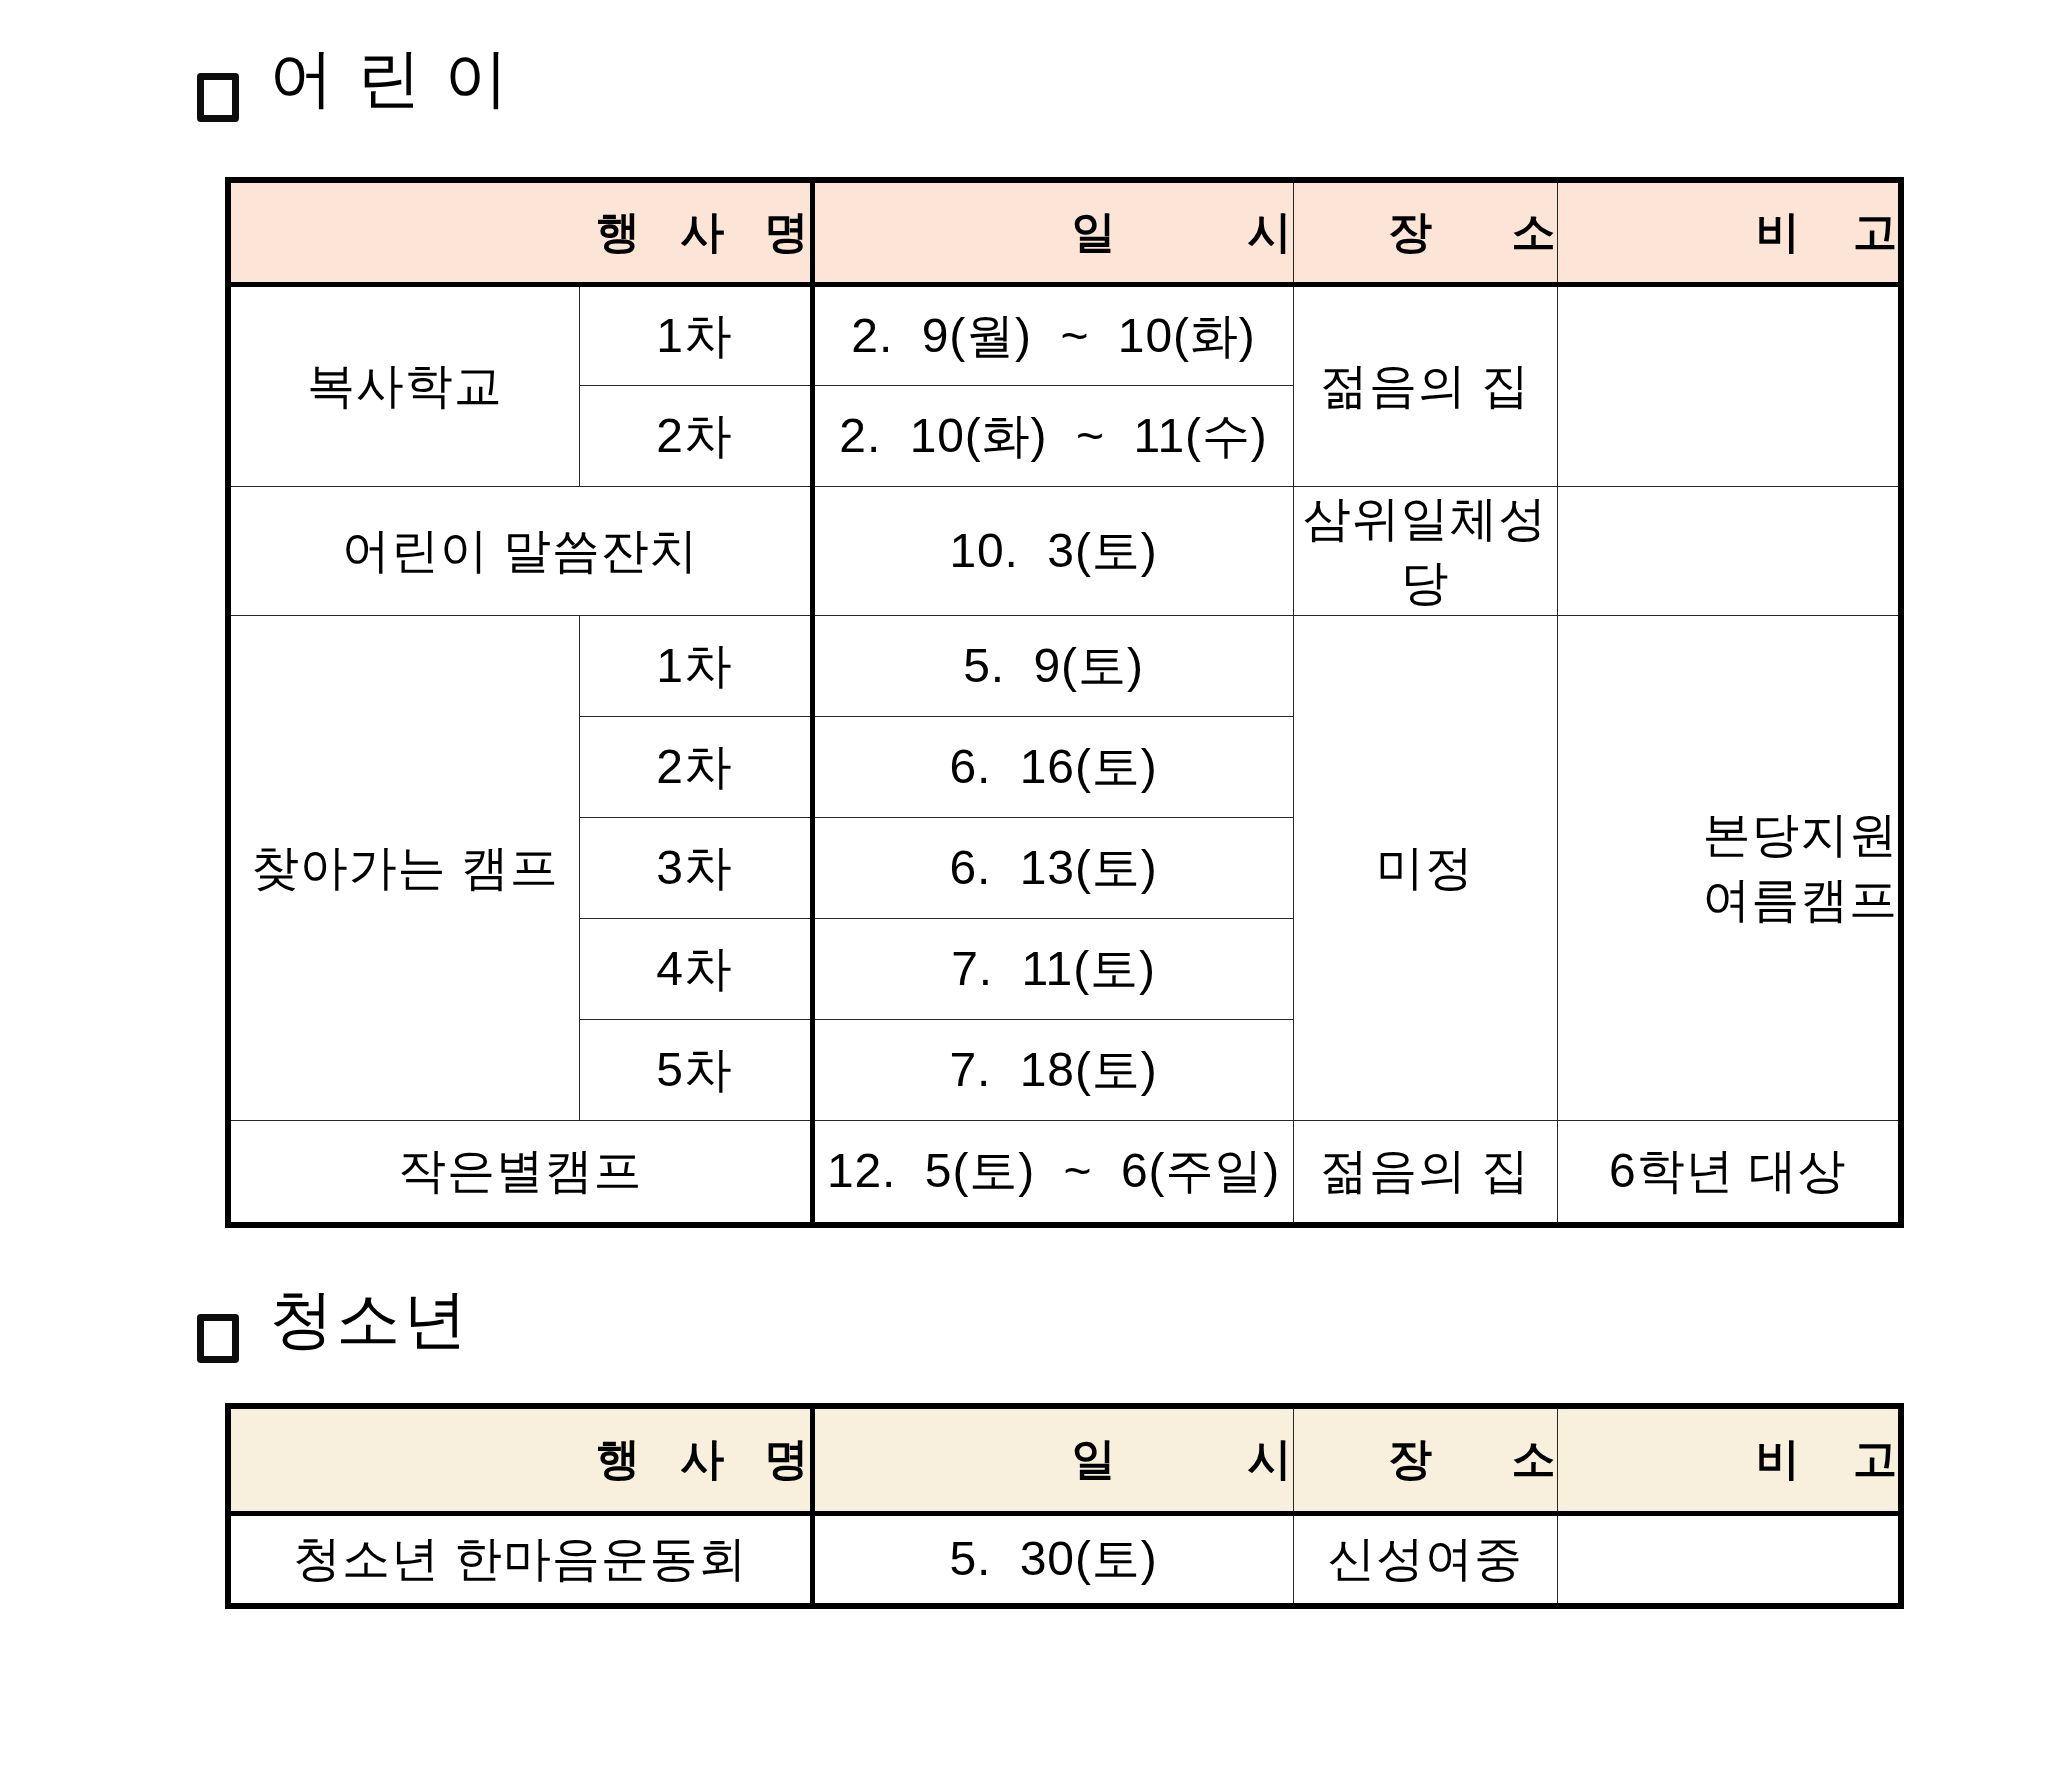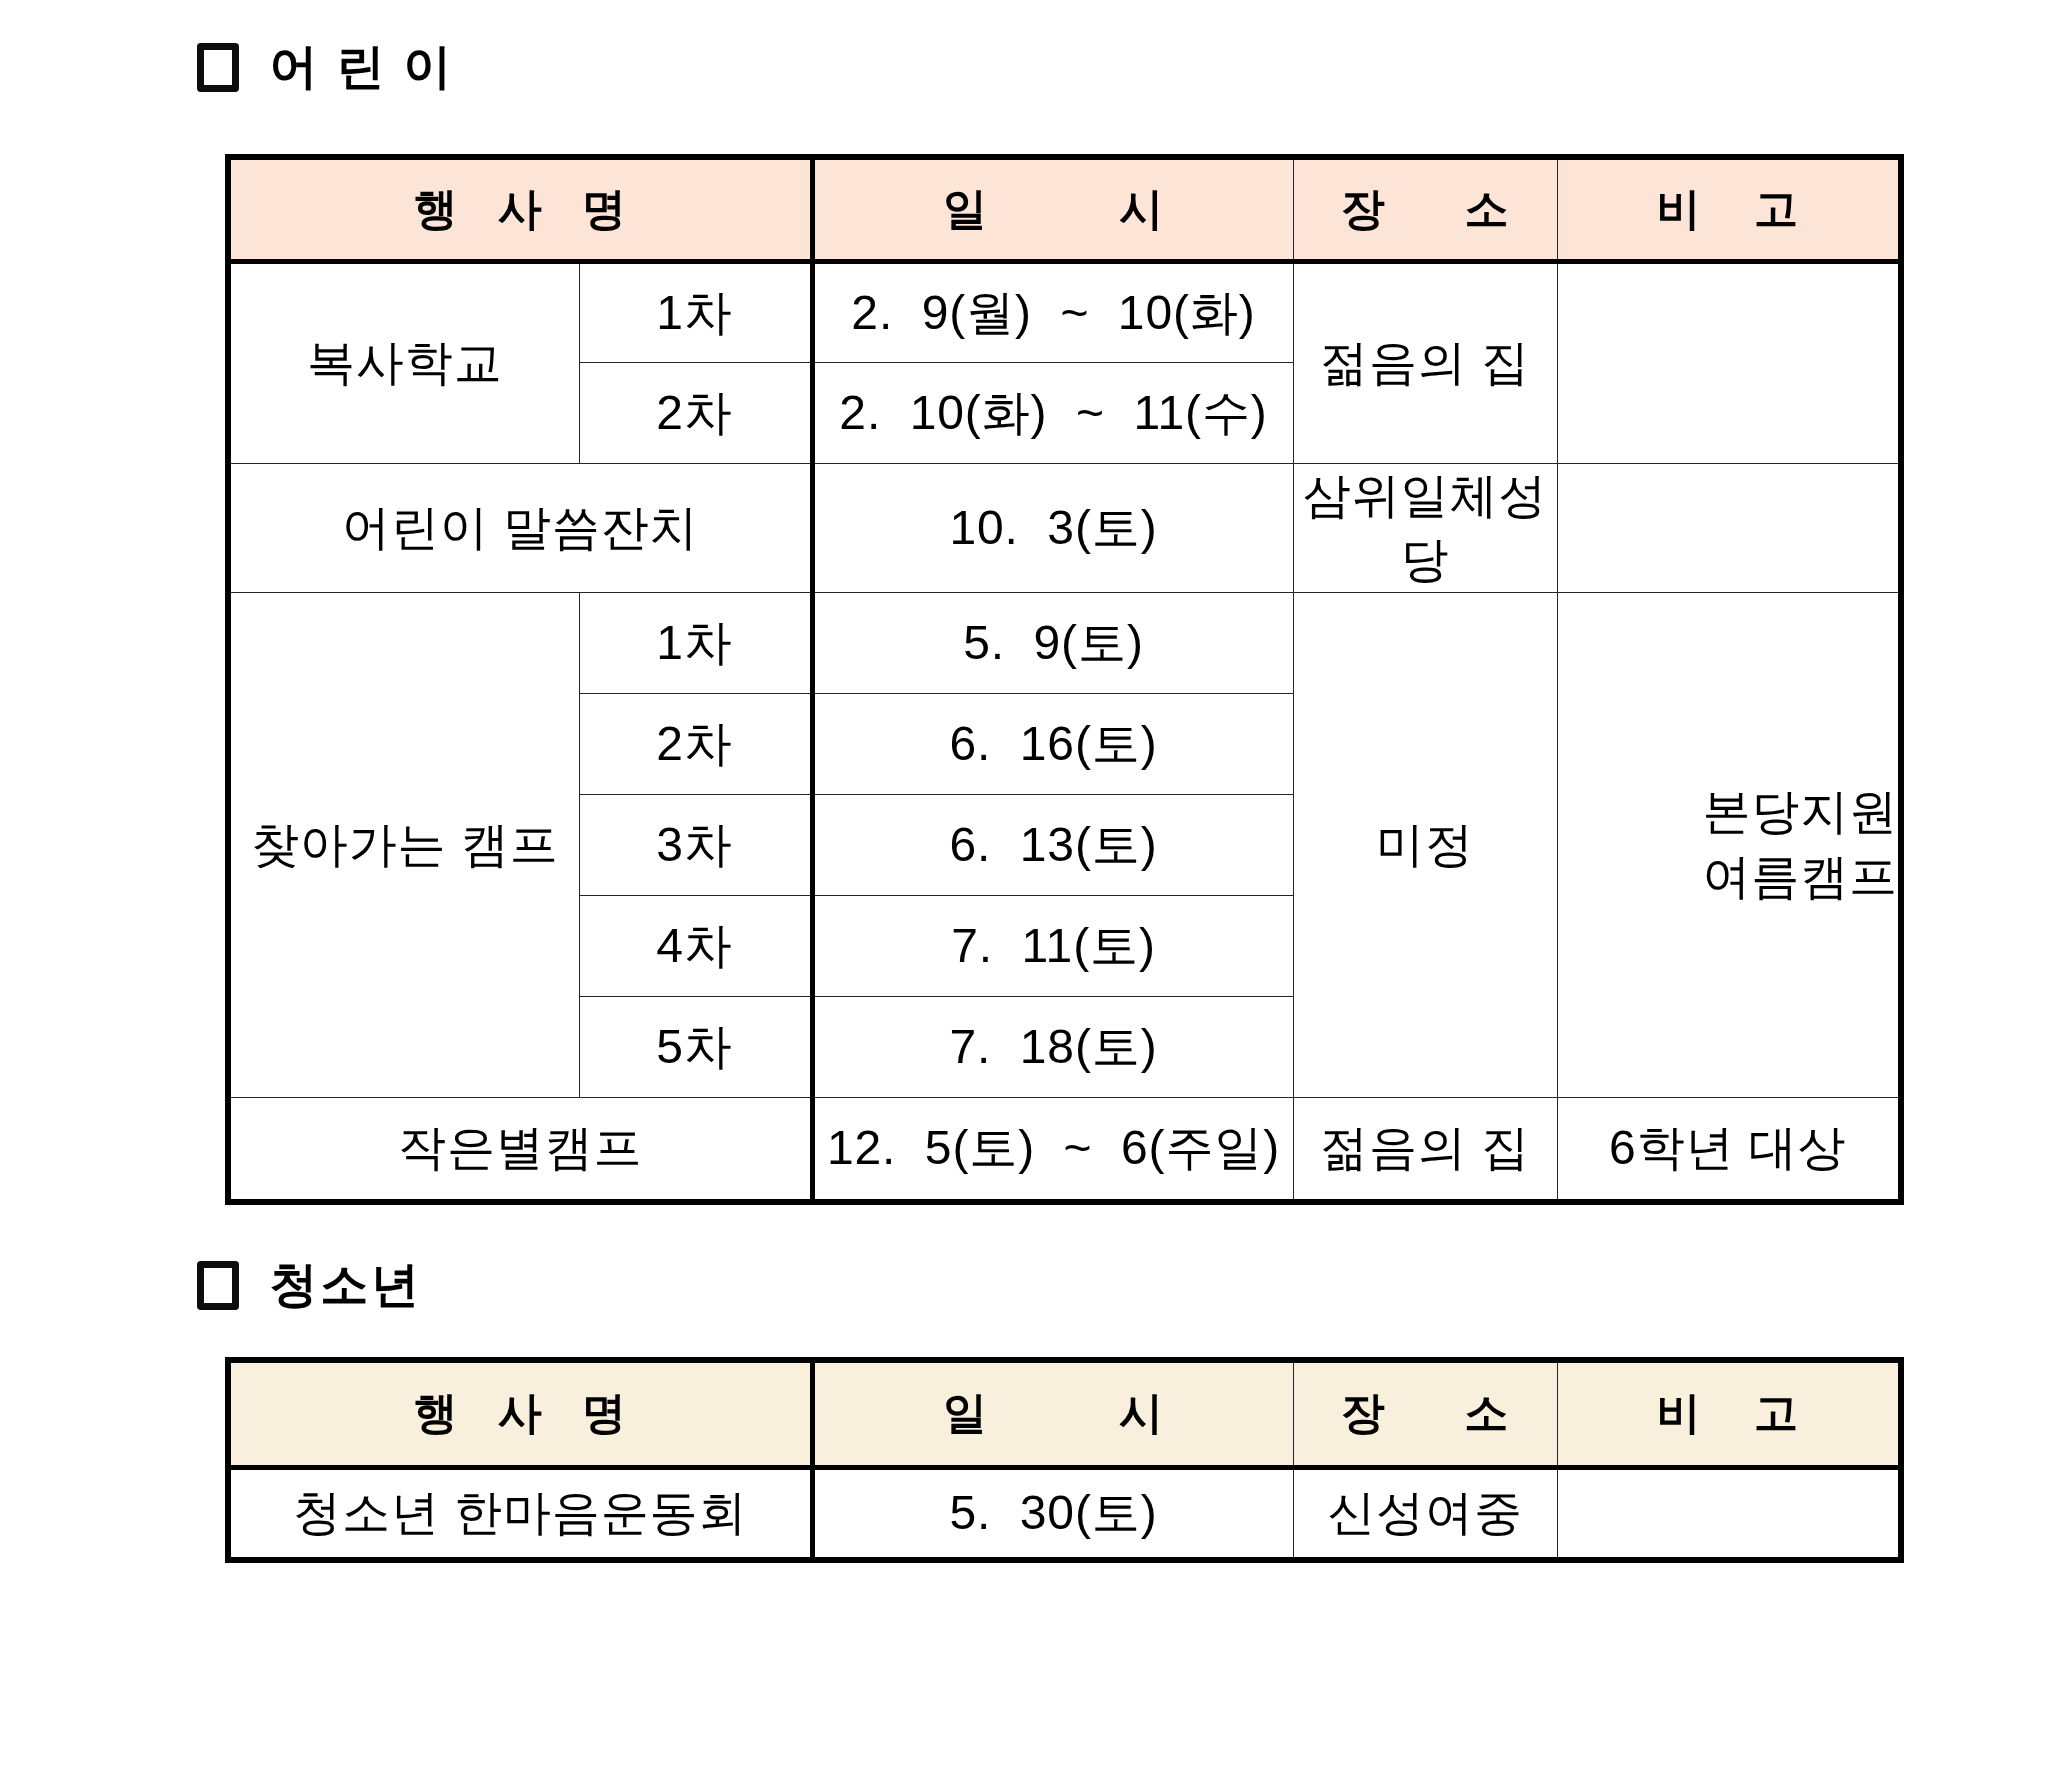--- a/index.html
+++ b/index.html
@@ -4,22 +4,22 @@
 <style>
   html, body { margin:0; padding:0; }
   body {
     width:2059px; height:1787px;
     background:#ffffff;
     font-family:"Liberation Sans","DejaVu Sans",sans-serif;
     color:#000;
     overflow:hidden;
   }
   .section-title {
-    display:flex; align-items:center;
-    font-size:48px; font-weight:bold; letter-spacing:2.8px;
+    display:flex; align-items:flex-end;
+    font-size:64px; font-weight:normal; letter-spacing:2.8px;
     margin-left:197px;
   }
   #section1-title { padding-top:35px; }
   #section2-title { padding-top:48px; }
   .square-bullet {
     width:27.5px; height:35px;
     border:7.3px solid #0d0d0d; border-radius:3.7px;
     display:inline-block;
     margin-right:31px;
     background:#ffffff;
@@ -39,21 +39,21 @@
     text-align:center;
     vertical-align:middle;
     font-size:48px;
     letter-spacing:0.9px;
     overflow:hidden;
   }
   .sched th {
     font-size:44px;
     font-weight:bold;
   }
-  .sched thead th { border-bottom:5.5px solid #000; }
+  .sched thead th { border-bottom:5.5px solid #000;text-align:right; }
   .sched .thickL { border-left:5.5px solid #000; }
   .pre { white-space:pre; }
   .two-line div { line-height:1.35;text-align:right; }
   tr.h-head   { height:104px; }
   tr.h-row    { height:101px; }
   tr.h-last   { height:105px; }
   tr.h2-head  { height:107px; }
   tr.h2-tall  { height:145px; }
   tr.h2-row   { height:97px; }
   tr.h2-last  { height:93px;margin-top:43px; }

